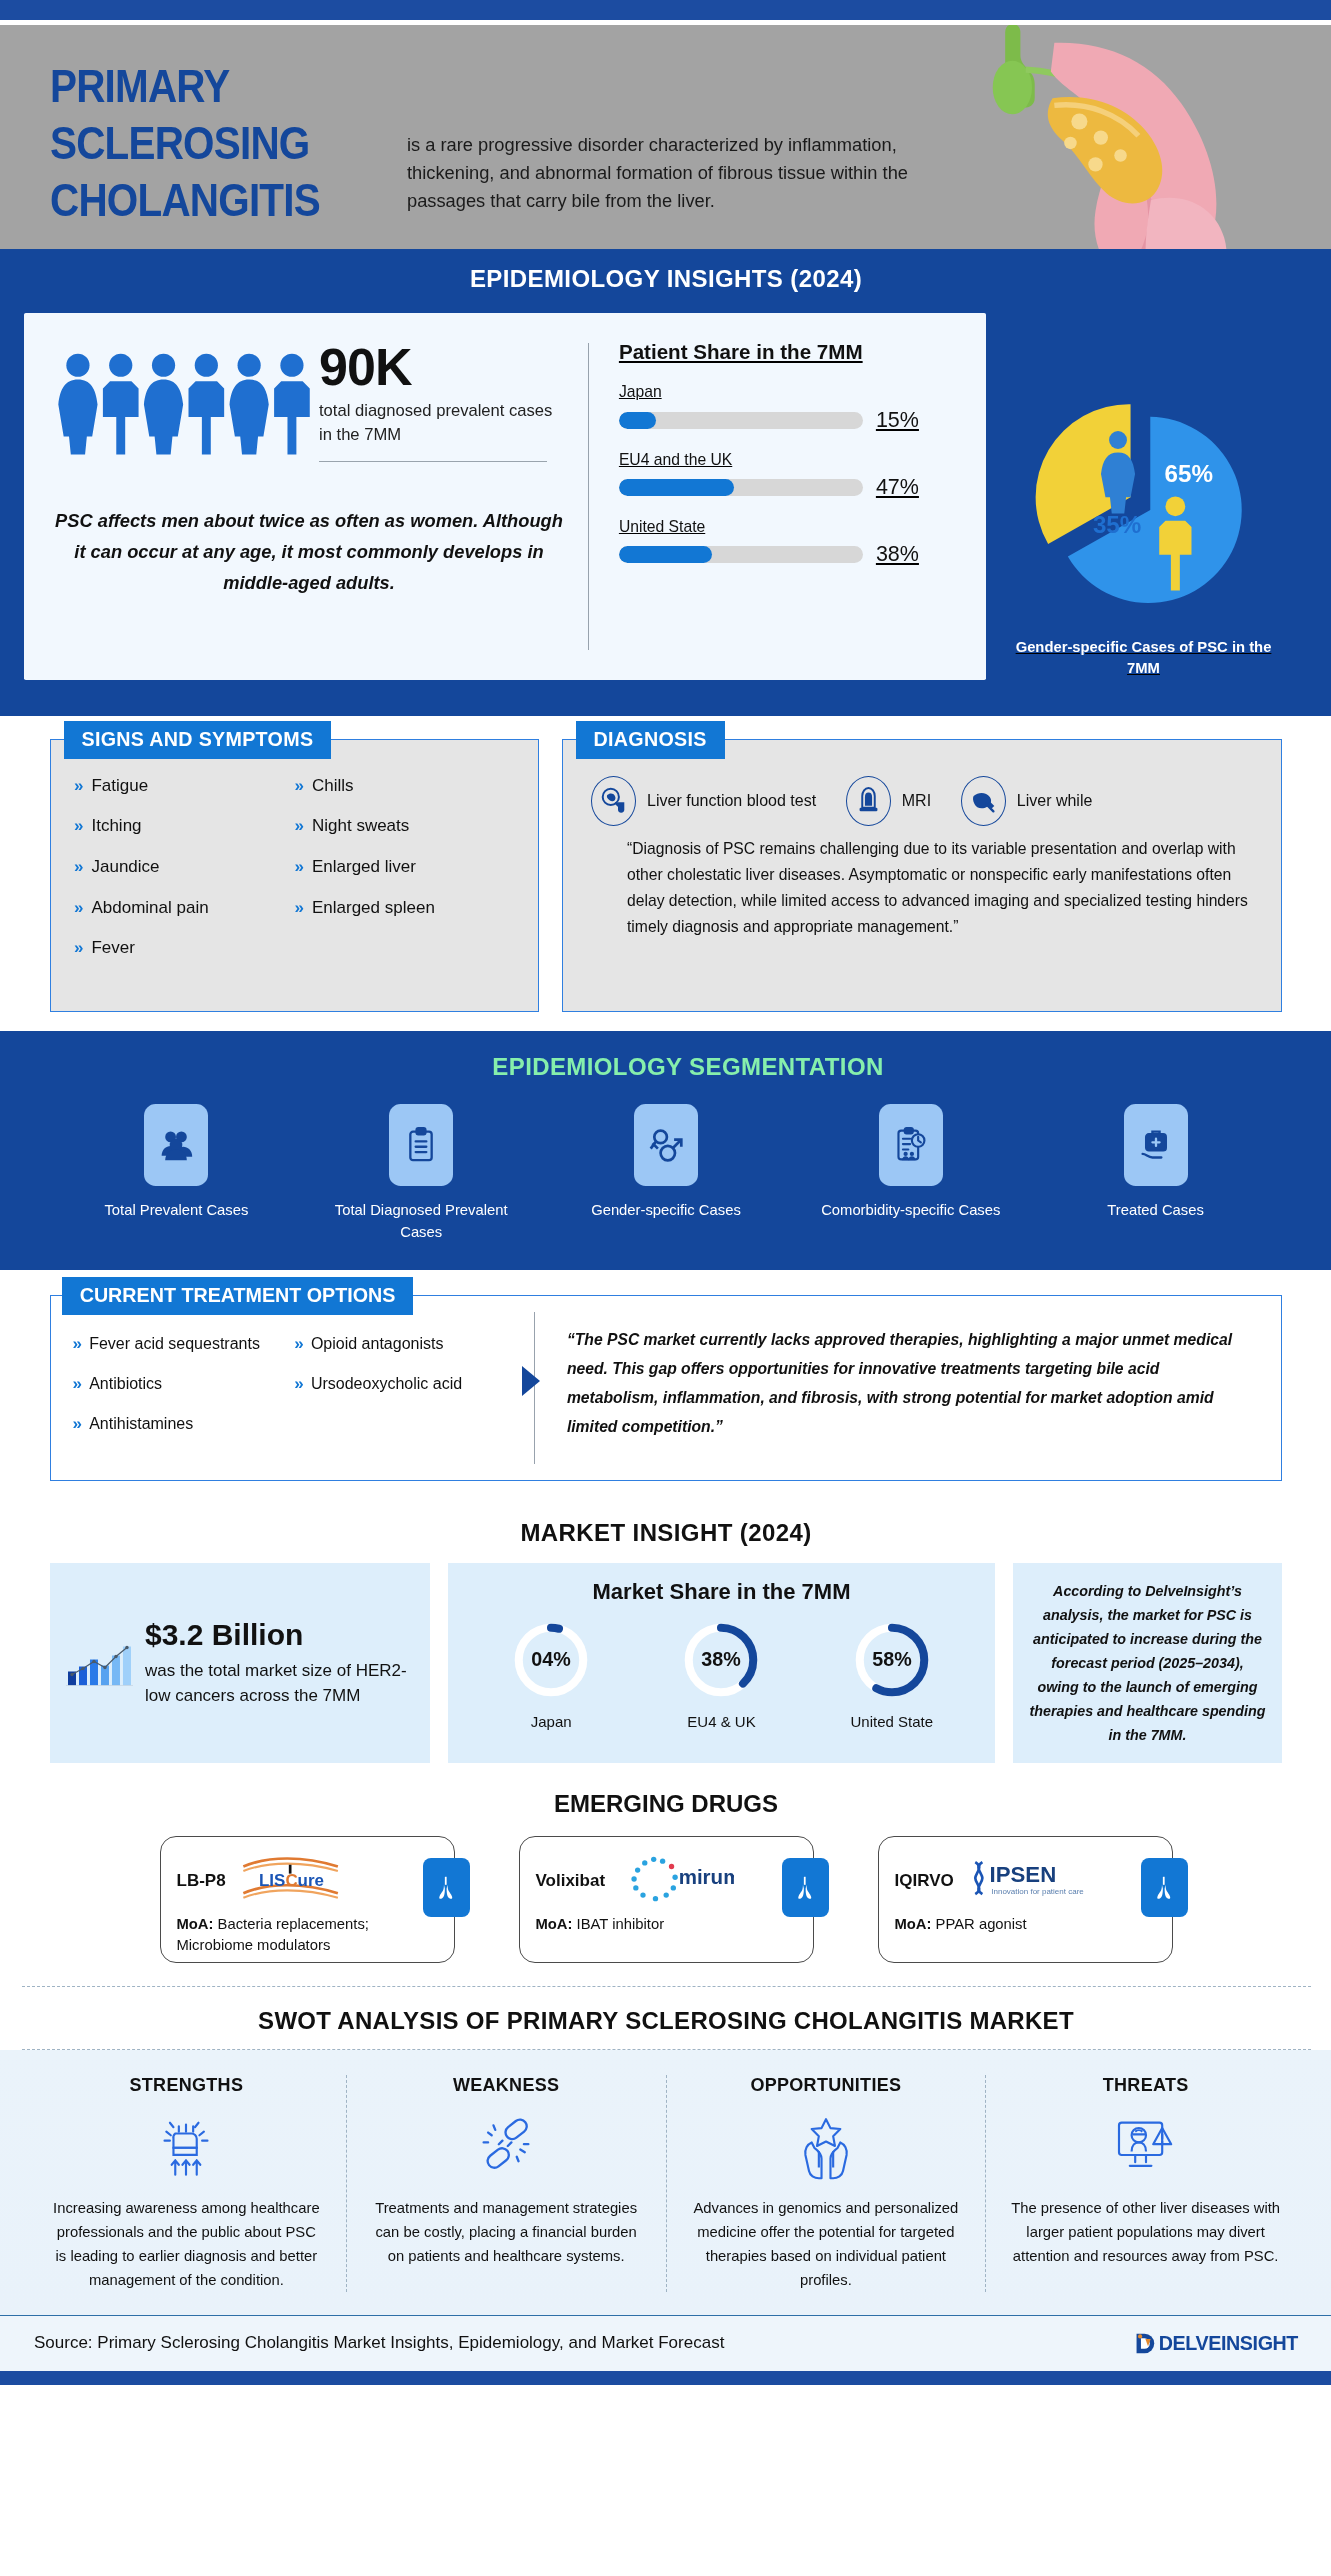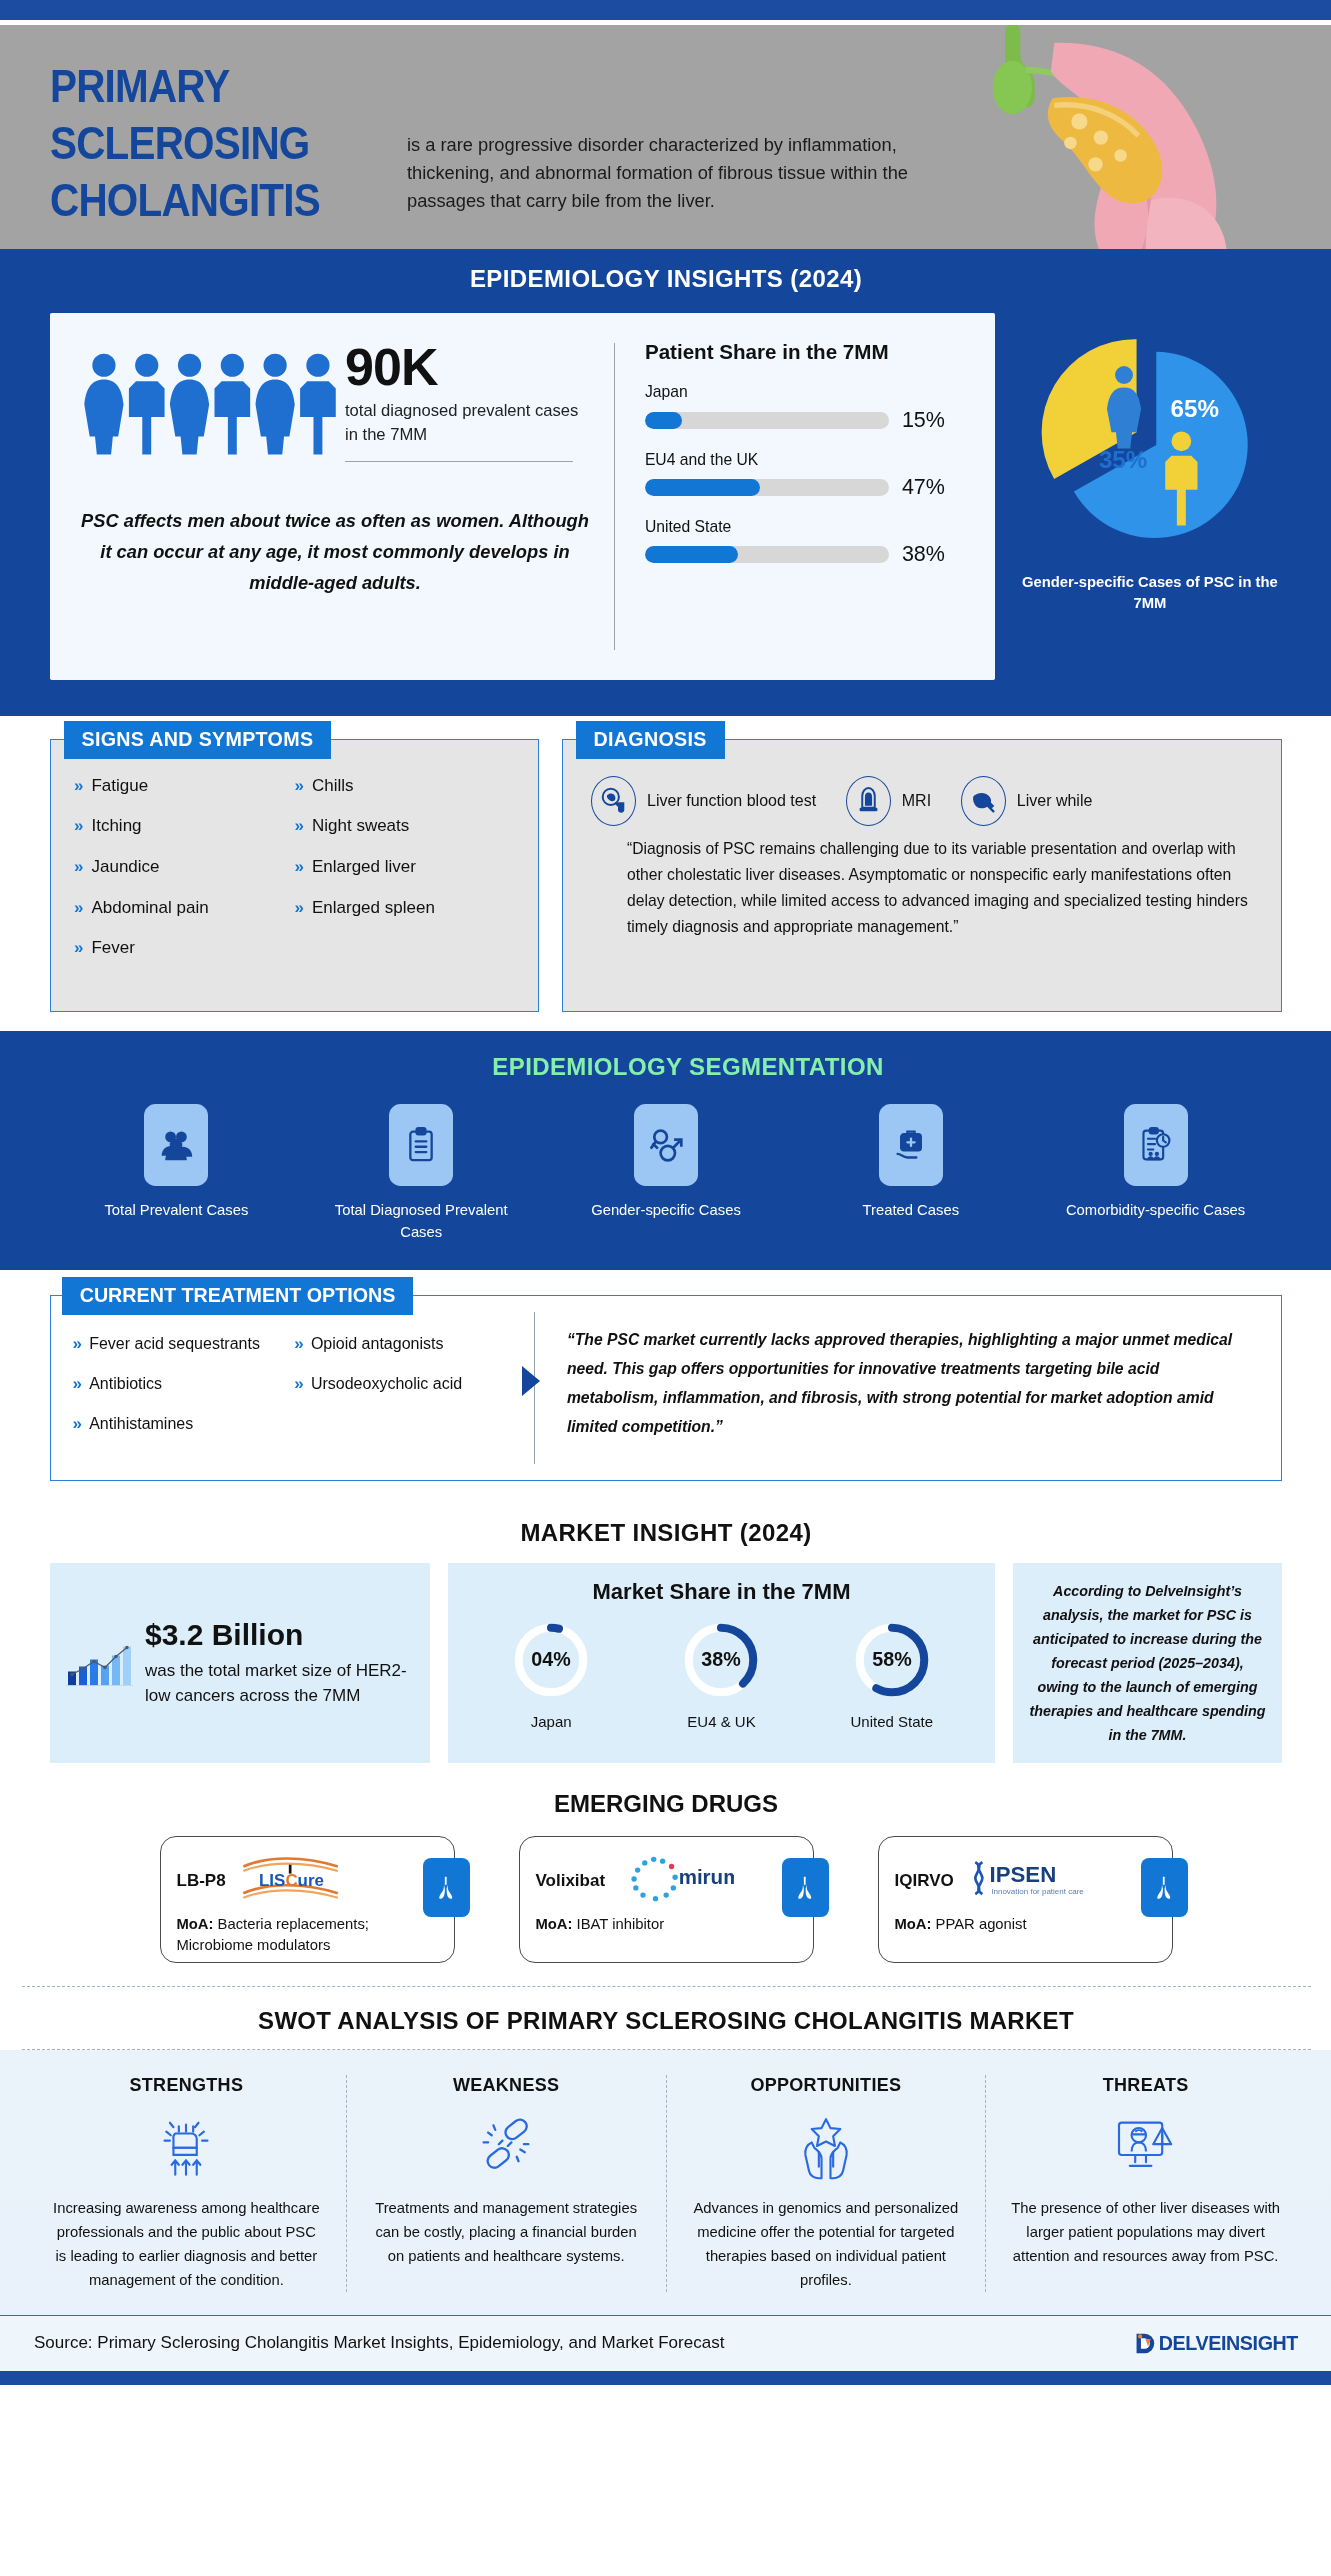--- a/index.html
+++ b/index.html
@@ -23,21 +23,21 @@
                 font-size:47px; letter-spacing:-0.9px; color:#14479b;
                 line-height:57px; transform: scaleX(0.86); transform-origin:left center; }
   .header-desc { position:absolute; left:407px; top:106px; width:559px;
                  font-size:18.3px; line-height:28px; color:#1b1b1b; }
   .organ-art { position:absolute; right:36px; top:-9px; width:376px; height:295px; }
 
   
   .epi-band { background:#14479b; padding: 16px 0 36px 0; position:relative; }
   .epi-title { text-align:center; color:#fff; font-weight:bold; font-size:24px;
                letter-spacing:0.4px; margin-bottom:19.7px; }
-  .epi-inner { display:flex; padding: 0 50px; align-items:flex-start; gap:23px; }
+  .epi-inner { display:flex; padding: 0 24px; align-items:flex-end; gap:23px;text-decoration:underline; }
   .epi-card { background:#f2f8fe; border-radius:1.8px; width:962px; height:367px;
               display:flex; position:relative; overflow:hidden; }
   .epi-left { width:564px; padding:30px 27px 18px 30px; position:relative; }
   .people-row { display:flex; gap:4.5px; align-items:flex-end; height:106px; margin-top:9px; }
   .big-stat { position:absolute; left:295px; top:27px; width:235px; }
   .big-stat .num { font-size:52px; font-weight:bold; color:#111; line-height:54px; letter-spacing:-0.9px;}
   .big-stat .lbl { font-size:16.6px; color:#222; line-height:24px; margin-top:5.4px; }
   .big-stat .rule { border-bottom:0.9px solid #9aa4ad; margin-top:14.3px; width:228px; }
   .epi-quote { position:absolute; left:30px; top:192px; width:510px; text-align:center;
                font-style:italic; font-weight:bold; font-size:18.3px; line-height:31px; color:#111; }
@@ -386,46 +386,46 @@
               <circle cx="14" cy="12" r="7"></circle>
               <path d="M9 17 l-6 8 M5 19 l6 6"></path>
               <circle cx="22" cy="30" r="8"></circle>
               <path d="M28 24 l8-8 M29 15h8v8"></path>
             </svg>
         </div>
         <div class="seg-lbl">Gender-specific Cases</div>
       </div>
       <div class="seg-cell">
         <div class="seg-ico">
-          <svg width="34" height="36" viewBox="0 0 38 40" fill="none" stroke="#14479b" stroke-width="2.6">
-              <rect x="8" y="8" width="22" height="18" rx="3" fill="#14479b"></rect>
-              <path d="M15 8V5h8v3"></path>
-              <path d="M19 13v8M15 17h8" stroke="#9cc7f5" stroke-width="2.6" stroke-linecap="round"></path>
-              <path d="M4 30c4 0 6 4 11 4h10" stroke-linecap="round"></path>
-            </svg>
-        </div>
-        <div class="seg-lbl">Treated Cases</div>
-      </div>
-      <div class="seg-cell">
-        <div class="seg-ico">
           <svg width="34" height="38" viewBox="0 0 38 42" fill="none" stroke="#14479b" stroke-width="2.4">
               <rect x="5" y="5" width="22" height="32" rx="3"></rect>
               <rect x="12" y="2" width="9" height="6" rx="2" fill="#14479b"></rect>
               <path d="M10 14h8M10 20h8M10 26h6" stroke-linecap="round"></path>
               <circle cx="27" cy="16" r="7" fill="#9cc7f5" stroke="#14479b"></circle>
               <path d="M27 12v4l3 2" stroke-linecap="round"></path>
               <g fill="#14479b" stroke="none">
                 <circle cx="13" cy="31" r="2.4"></circle>
                 <circle cx="20" cy="31" r="2.4"></circle>
                 <path d="M9 38c0-3 2-4.5 4-4.5s4 1.5 4 4.5z"></path>
                 <path d="M16 38c0-3 2-4.5 4-4.5s4 1.5 4 4.5z"></path>
               </g>
             </svg>
         </div>
         <div class="seg-lbl">Comorbidity-specific Cases</div>
+      </div>
+      <div class="seg-cell">
+        <div class="seg-ico">
+          <svg width="34" height="36" viewBox="0 0 38 40" fill="none" stroke="#14479b" stroke-width="2.6">
+              <rect x="8" y="8" width="22" height="18" rx="3" fill="#14479b"></rect>
+              <path d="M15 8V5h8v3"></path>
+              <path d="M19 13v8M15 17h8" stroke="#9cc7f5" stroke-width="2.6" stroke-linecap="round"></path>
+              <path d="M4 30c4 0 6 4 11 4h10" stroke-linecap="round"></path>
+            </svg>
+        </div>
+        <div class="seg-lbl">Treated Cases</div>
       </div>
     </div>
   </div>
 
   <div class="treat-wrap">
     <div class="treat-panel">
       <div class="treat-tab">CURRENT TREATMENT OPTIONS</div>
       <div class="treat-left">
         <div class="treat-col">
           <div class="treat-item">

